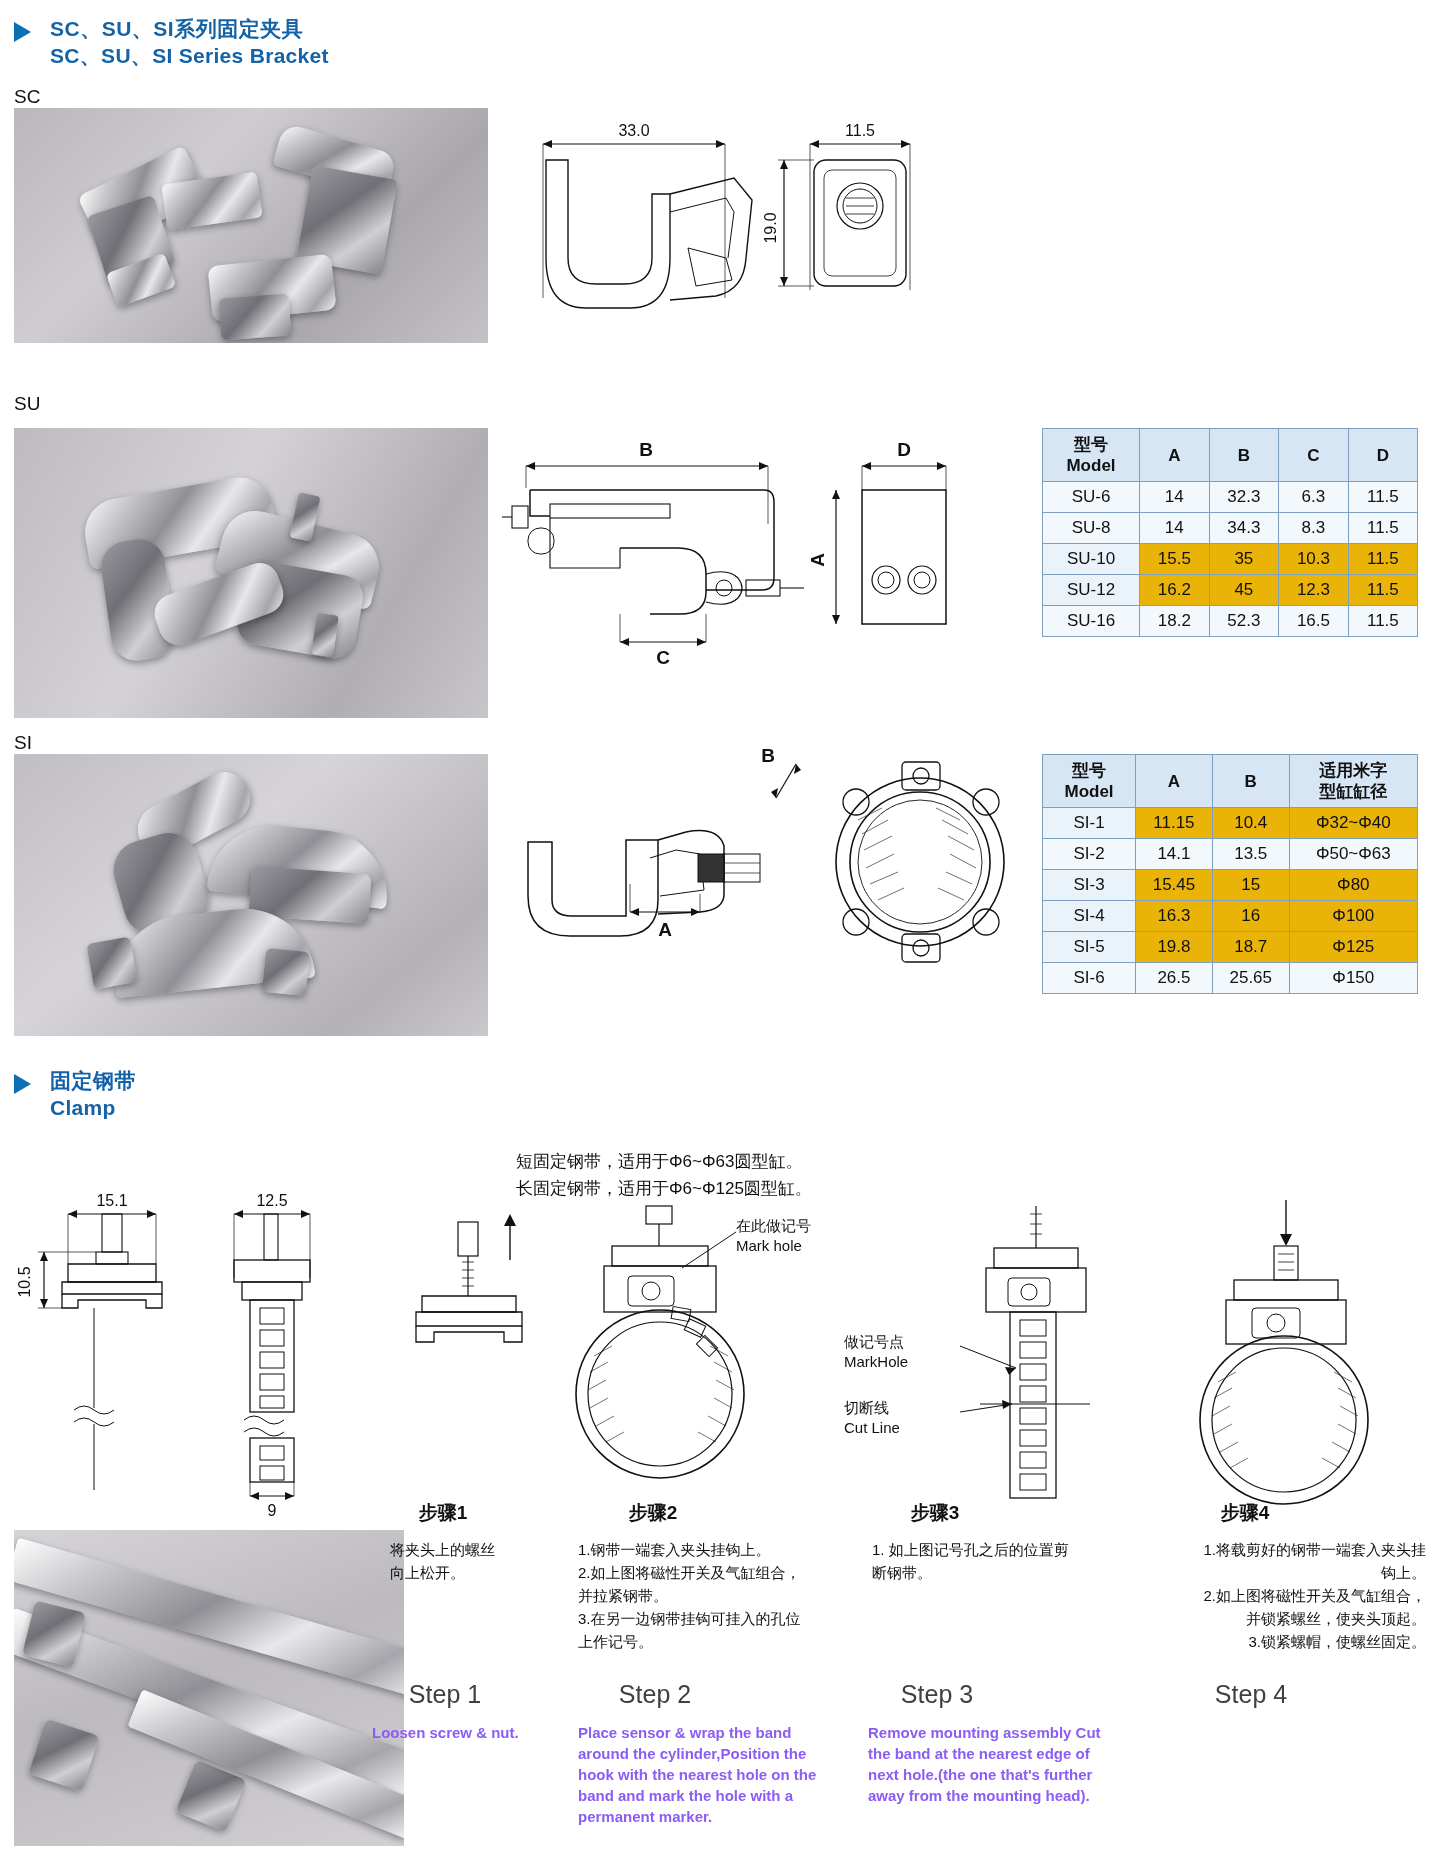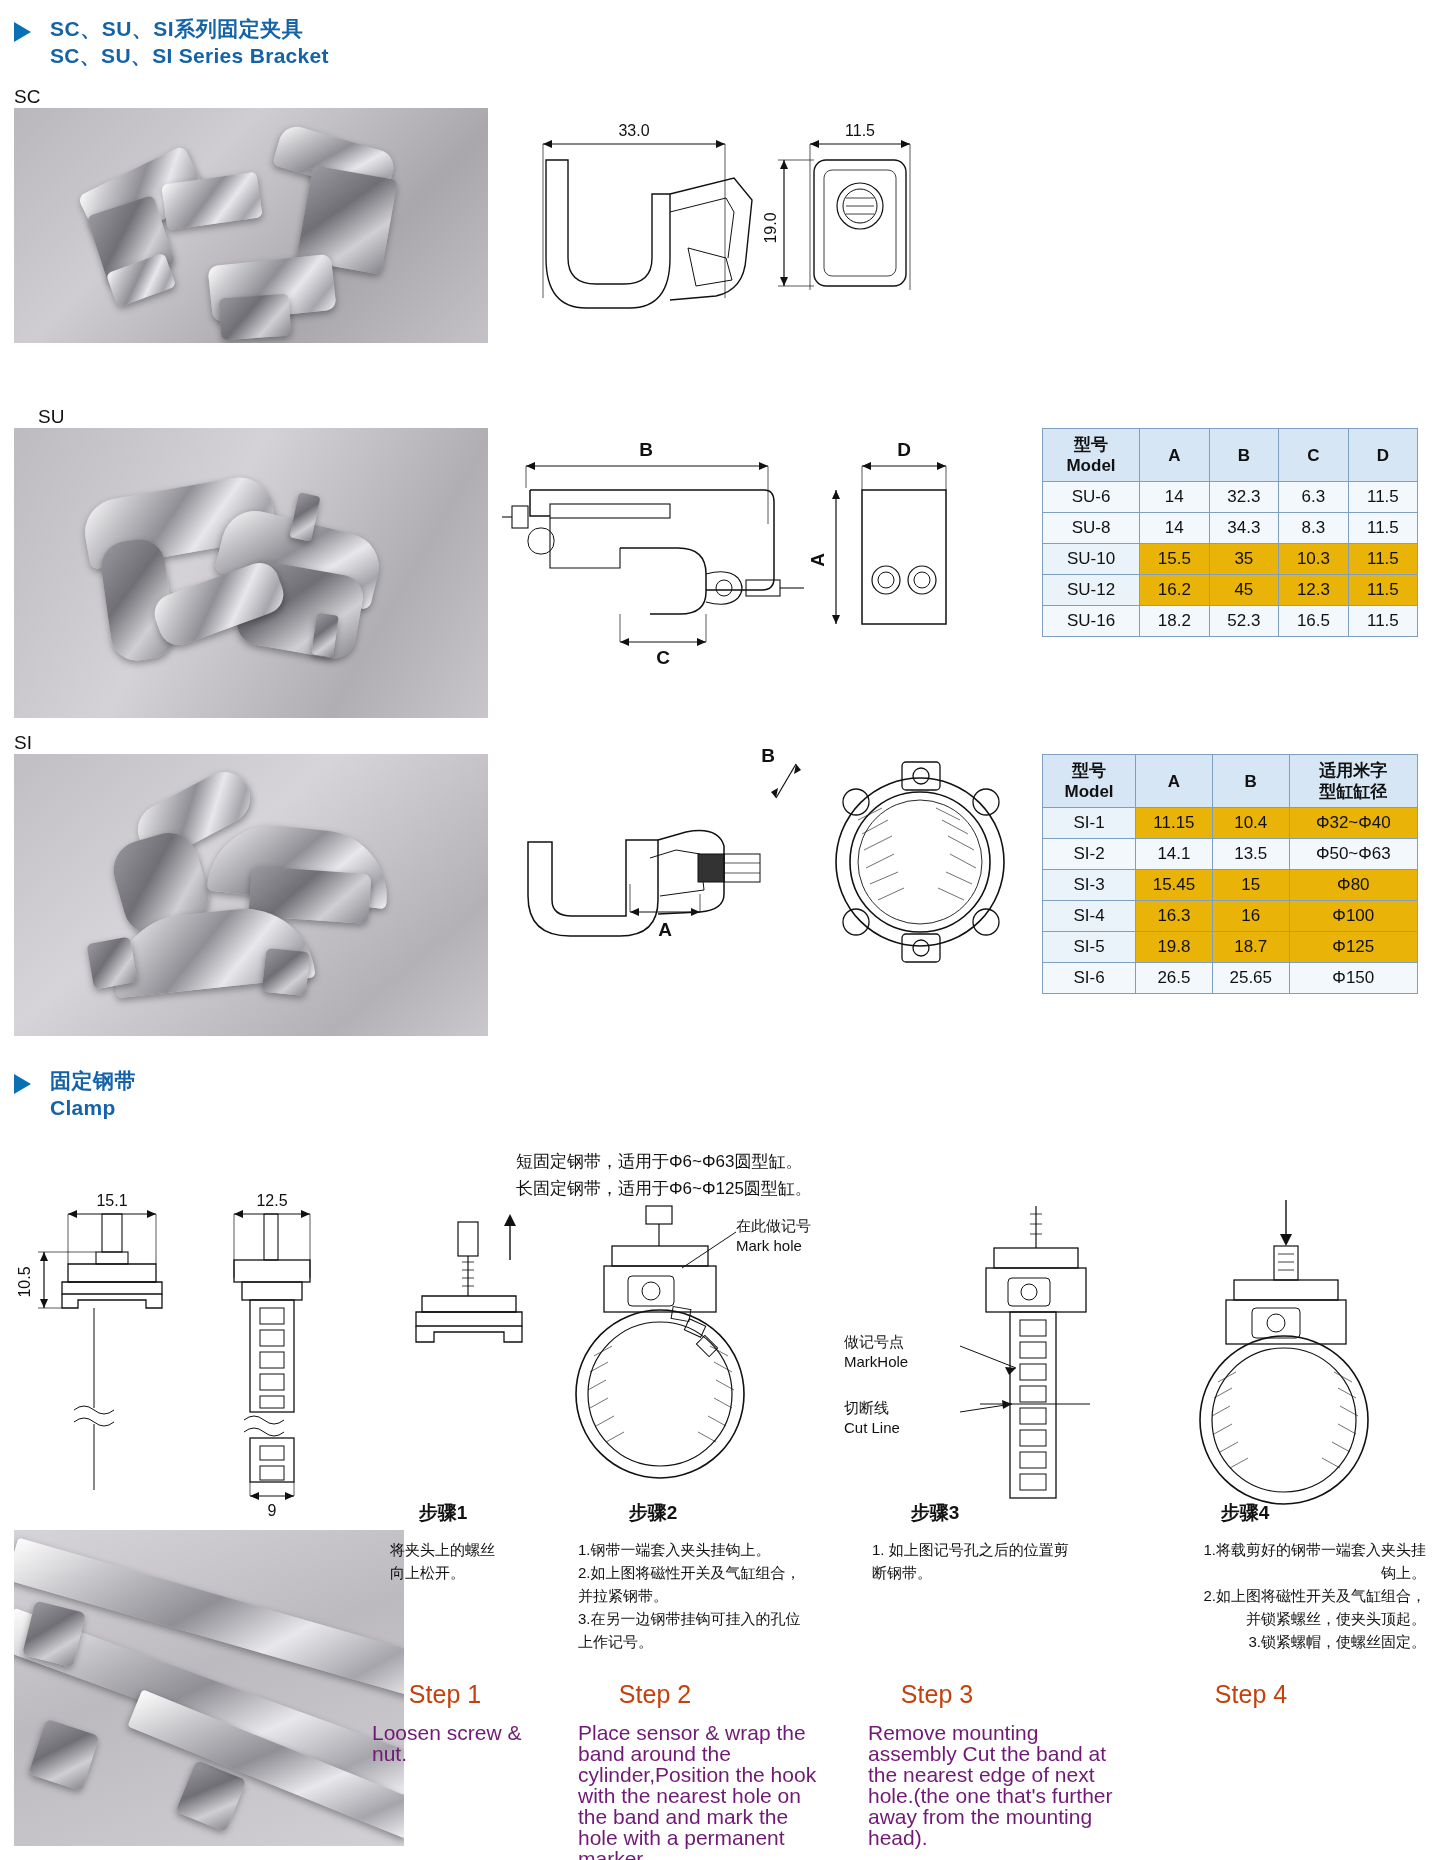--- a/index.html
+++ b/index.html
@@ -61,22 +61,22 @@
   svg{position:absolute;overflow:visible;}
   .dim{font-size:16px;fill:#111;font-family:"Liberation Sans",sans-serif;}
   .lbl{font-size:19px;fill:#111;font-family:"Liberation Sans",sans-serif;font-weight:bold;}
 
   
   .note{position:absolute;font-size:17px;line-height:27px;color:#111;}
 
   
   .step-cn-title{position:absolute;font-size:19px;font-weight:bold;color:#111;text-align:center;}
   .step-cn-body{position:absolute;font-size:15px;line-height:23px;color:#111;}
-  .step-en-title{position:absolute;font-size:25px;color:#c2410c;text-align:center;}
-  .step-en-body{position:absolute;font-size:21px;line-height:21px;color:#701a75;}
+  .step-en-title{position:absolute;font-size:25px;color:#404040;text-align:center;}
+  .step-en-body{position:absolute;font-size:15px;line-height:21px;color:#8b5cf6;font-weight:bold;}
 
   .anno{position:absolute;font-size:15px;line-height:20px;color:#111;}
 </style>
 </head>
 <body>
 
 <div class="page">
 
   <div class="section-head" style="left:14px;top:16px;">
     <div class="tri-wrap">
@@ -136,21 +136,21 @@
 
       <line x1="-16" y1="52" x2="-16" y2="178" stroke="#111" stroke-width="1.2"></line>
       <path d="M-16,52 l-4,9 l8,0 z" fill="#111"></path>
       <path d="M-16,178 l-4,-9 l8,0 z" fill="#111"></path>
       <line x1="-22" y1="52" x2="14" y2="52" stroke="#111" stroke-width=".7"></line>
       <line x1="-22" y1="178" x2="14" y2="178" stroke="#111" stroke-width=".7"></line>
       <text class="dim" x="-24" y="120" text-anchor="middle" transform="rotate(-90,-24,120)">19.0</text>
     </g>
   </svg>
 
-  <div class="series-label" style="left:14px;top:406px;margin-left:24px;">SU</div>
+  <div class="series-label" style="left:14px;top:393px;">SU</div>
 
   <div class="photo ph-su" style="left:14px;top:428px;width:474px;height:290px;">
     <div class="inner">
       <div class="metal" style="left:70px;top:60px;width:190px;height:66px;transform:rotate(-10deg);border-radius:34px 34px 8px 8px;"></div>
       <div class="metal dark" style="left:92px;top:112px;width:64px;height:120px;transform:rotate(-8deg);border-radius:26px;"></div>
       <div class="metal" style="left:206px;top:94px;width:160px;height:70px;transform:rotate(14deg);border-radius:34px 34px 8px 8px;"></div>
       <div class="metal dark" style="left:226px;top:140px;width:120px;height:84px;transform:rotate(10deg);border-radius:22px;"></div>
       <div class="metal" style="left:140px;top:150px;width:130px;height:52px;transform:rotate(-20deg);border-radius:20px;"></div>
       <div class="metal dark" style="left:280px;top:66px;width:22px;height:46px;transform:rotate(12deg);border-radius:4px;"></div>
       <div class="metal dark" style="left:300px;top:186px;width:22px;height:42px;transform:rotate(8deg);border-radius:4px;"></div>

